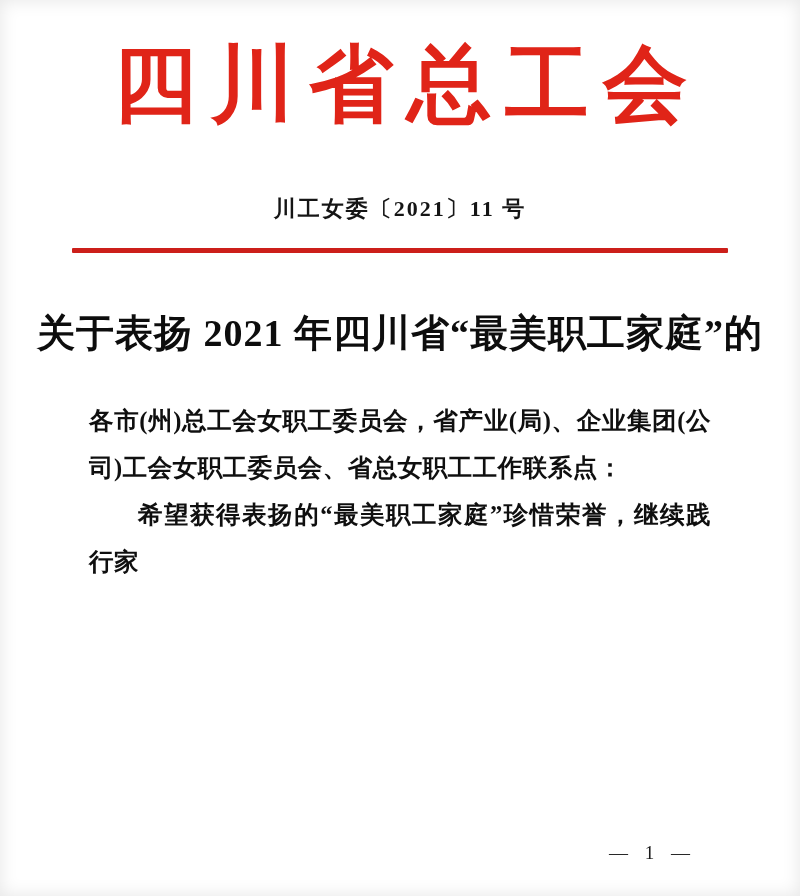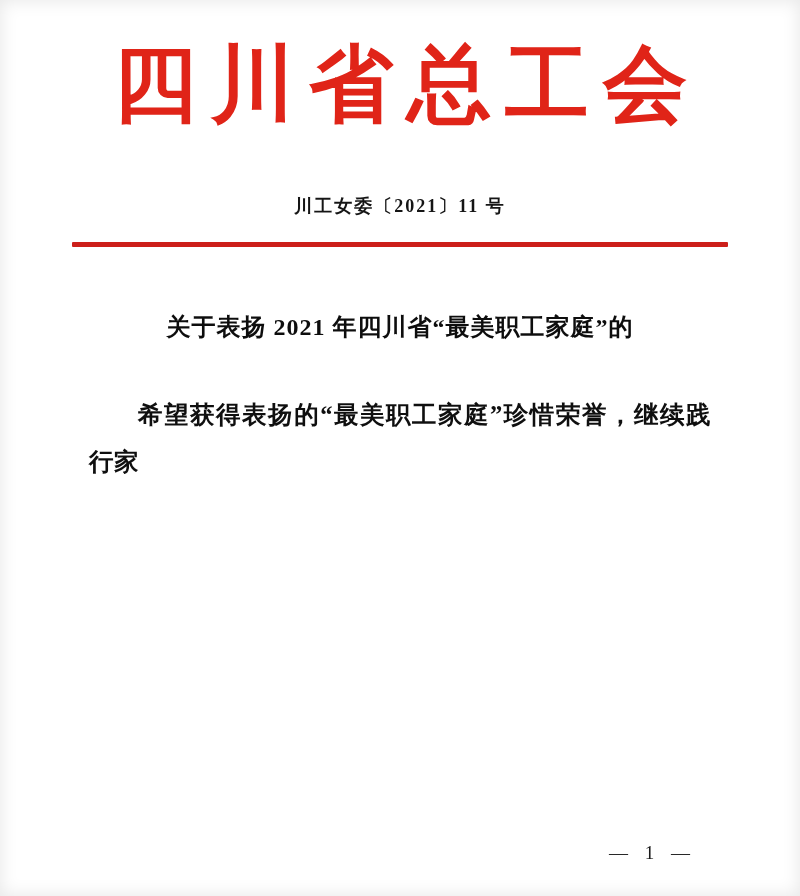--- a/index.html
+++ b/index.html
@@ -32,41 +32,41 @@
     text-indent: 14px; 
     line-height: 110px;
     white-space: nowrap;
     font-family: "Liberation Serif", "DejaVu Serif", serif;
   }
 
   
   .doc-number {
     margin-top: 54px;
     text-align: center;
-    font-size: 18px;
+    font-size: 22px;
     font-weight: 700;
     letter-spacing: 2px;
     color: #151515;
   }
 
   
   .red-line {
     width: 656px;
     height: 5px;
     margin: 24px auto 0 auto;
     background: #cc1f1a;
     border-radius: 1px;
   }
 
   
   .notice-title {
     margin-top: 56px;
     text-align: center;
     font-weight: 700;
-    font-size: 24px;
+    font-size: 38px;
     line-height: 48px;
     color: #0d0d0d;
     letter-spacing: 1px;
   }
 
   
   .body-text {
     width: 622px;
     margin: 40px auto 0 auto;
     font-size: 24.5px;
@@ -99,18 +99,19 @@
 
   <div class="doc-number">川工女委〔2021〕11 号</div>
 
   <div class="red-line"></div>
 
   <div class="notice-title">
     <div>关于表扬 2021 年四川省“最美职工家庭”的</div>
   </div>
 
   <div class="body-text">
+    <p>各市(州)总工会女职工委员会，省产业(局)、企业集团(公司)工会女职工委员会、省总女职工工作联系点：</p>
     <p class="indent">希望获得表扬的“最美职工家庭”珍惜荣誉，继续践行家</p>
   </div>
 
   <div class="page-number">— 1 —</div>
 
 </div>
 
 </body></html>

